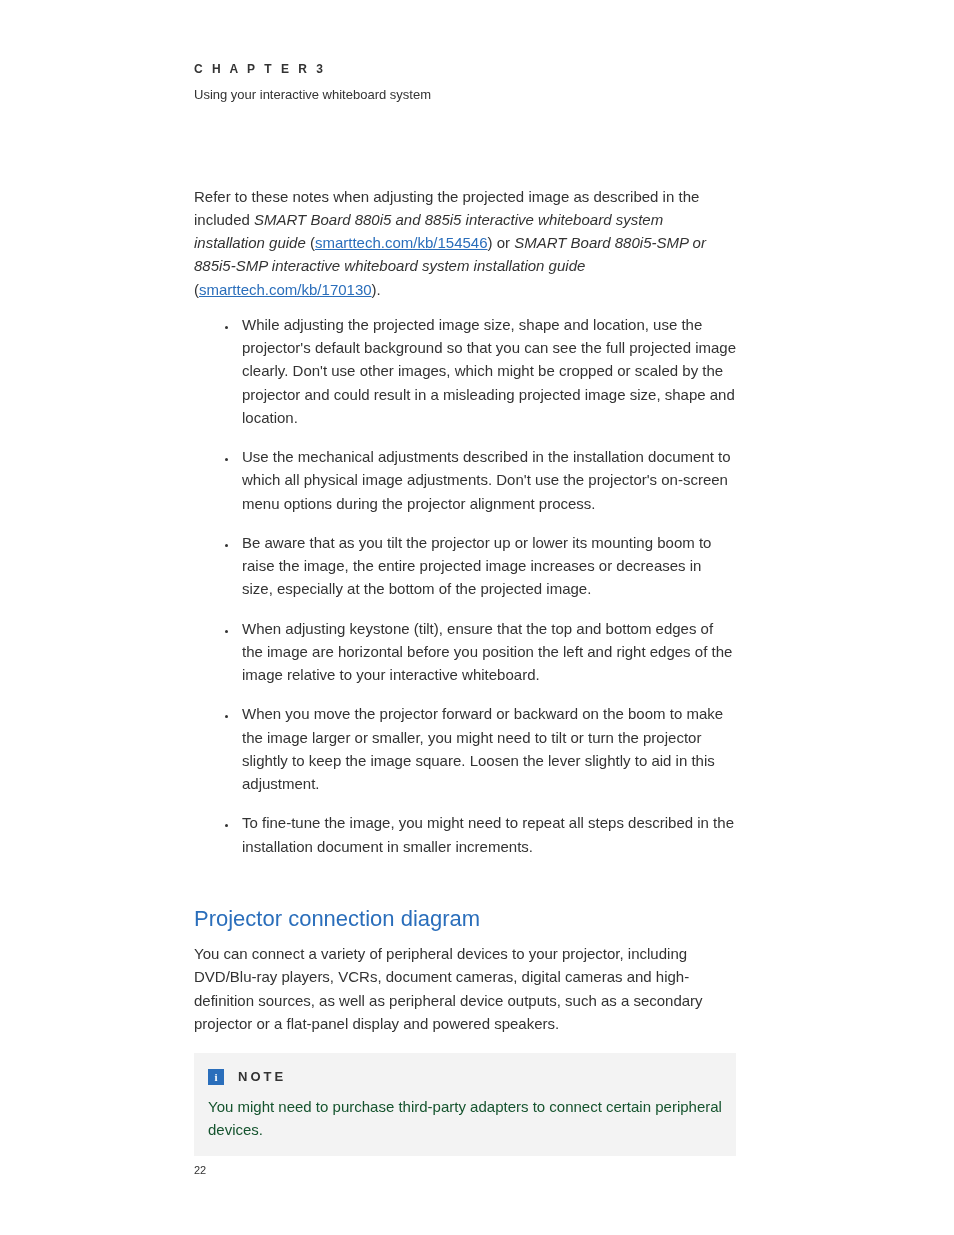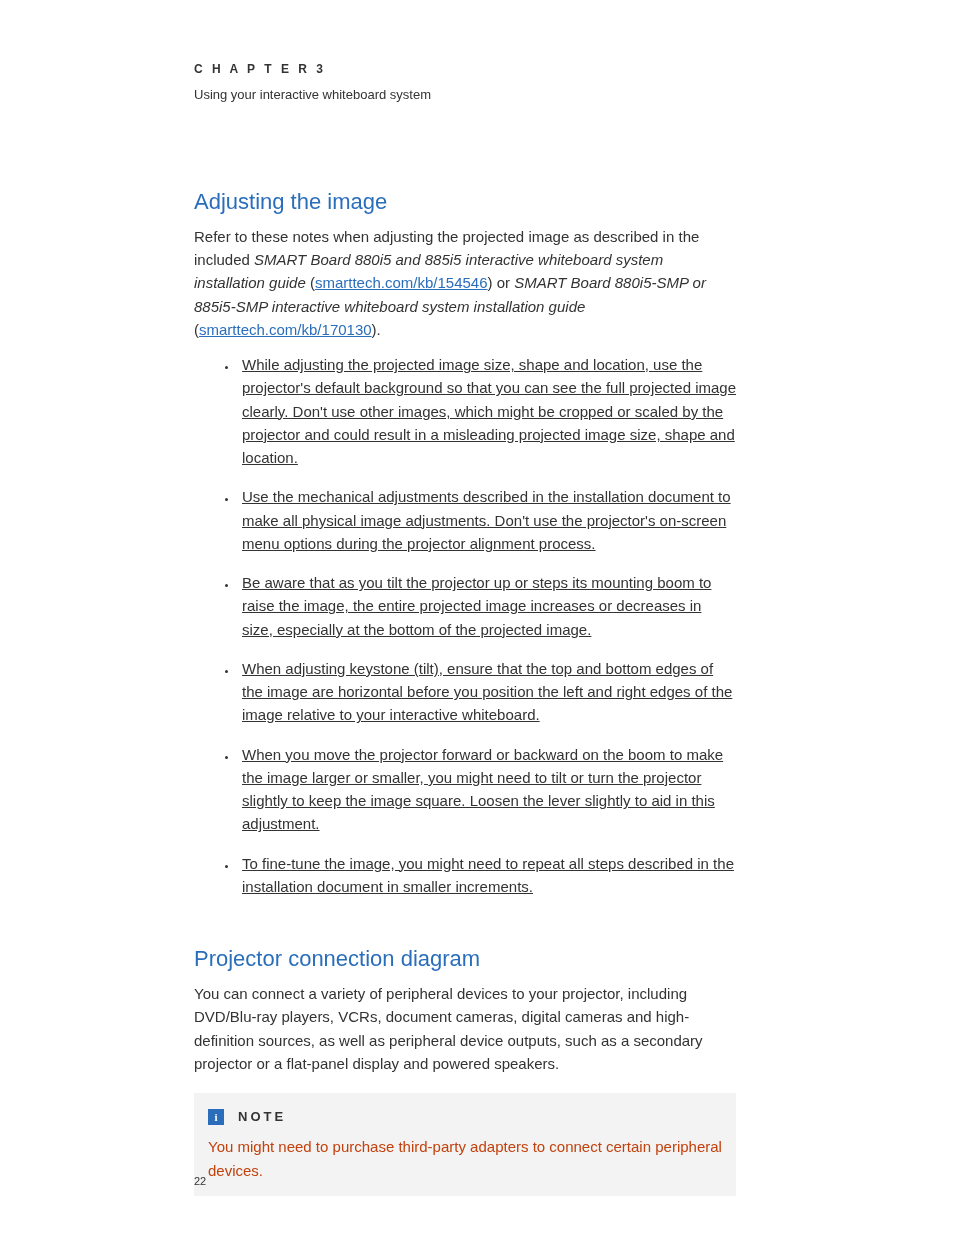--- a/index.html
+++ b/index.html
@@ -48,21 +48,20 @@
     text-decoration: underline;
     text-align: right;
   }
   ul.bullets {
     margin: 8px 0 30px 0;
     padding-left: 44px;
   }
   ul.bullets li {
     margin-bottom: 16px;
     padding-left: 4px;
-    text-decoration: underline;
   }
   ul.bullets li::marker {
     font-size: 11px;
   }
   .section2 {
     margin-top: 44px;
   }
   .note-box {
     background: #f3f3f3;
     padding: 14px 14px 14px 14px;
@@ -87,49 +86,48 @@
     font-family: "Times New Roman", serif;
   }
   .note-label {
     font-size: 13px;
     font-weight: bold;
     letter-spacing: 3px;
     color: #333;
   }
   .note-body {
     font-size: 15px;
-    color: #c2410c;
+    color: #14532d;
     padding-left: 0px;
   }
   .page-number {
     position: absolute;
     left: 194px;
     bottom: 56px;
     font-size: 11px;
     color: #333;
   }
 </style>
 </head>
 <body>
 
 <div class="page">
 
   <div class="chapter-line">C H A P T E R   3</div>
   <div class="chapter-sub">Using your interactive whiteboard system</div>
 
-  <h2>Adjusting the image</h2>
 
   <p>
     <span>Refer to these notes when adjusting the projected image as described in the included </span><span class="italic">SMART Board 880i5 and 885i5 interactive whiteboard system installation guide</span><span> (</span><a href="#" class="link">smarttech.com/kb/154546</a><span>) or </span><span class="italic">SMART Board 880i5-SMP or 885i5-SMP interactive whiteboard system installation guide</span><span> (</span><a href="#" class="link">smarttech.com/kb/170130</a><span>).</span>
   </p>
 
   <ul class="bullets">
     <li>While adjusting the projected image size, shape and location, use the projector's default background so that you can see the full projected image clearly. Don't use other images, which might be cropped or scaled by the projector and could result in a misleading projected image size, shape and location.</li>
-    <li>Use the mechanical adjustments described in the installation document to make all physical image adjustments. Don't use the projector's on-screen menu options during the projector alignment process.</li>
-    <li>Be aware that as you tilt the projector up or steps its mounting boom to raise the image, the entire projected image increases or decreases in size, especially at the bottom of the projected image.</li>
+    <li>Use the mechanical adjustments described in the installation document to which all physical image adjustments. Don't use the projector's on-screen menu options during the projector alignment process.</li>
+    <li>Be aware that as you tilt the projector up or lower its mounting boom to raise the image, the entire projected image increases or decreases in size, especially at the bottom of the projected image.</li>
     <li>When adjusting keystone (tilt), ensure that the top and bottom edges of the image are horizontal before you position the left and right edges of the image relative to your interactive whiteboard.</li>
     <li>When you move the projector forward or backward on the boom to make the image larger or smaller, you might need to tilt or turn the projector slightly to keep the image square. Loosen the lever slightly to aid in this adjustment.</li>
     <li>To fine-tune the image, you might need to repeat all steps described in the installation document in smaller increments.</li>
   </ul>
 
   <div class="section2">
     <h2>Projector connection diagram</h2>
     <p>You can connect a variety of peripheral devices to your projector, including DVD/Blu-ray players, VCRs, document cameras, digital cameras and high-definition sources, as well as peripheral device outputs, such as a secondary projector or a flat-panel display and powered speakers.</p>
 
     <div class="note-box">

